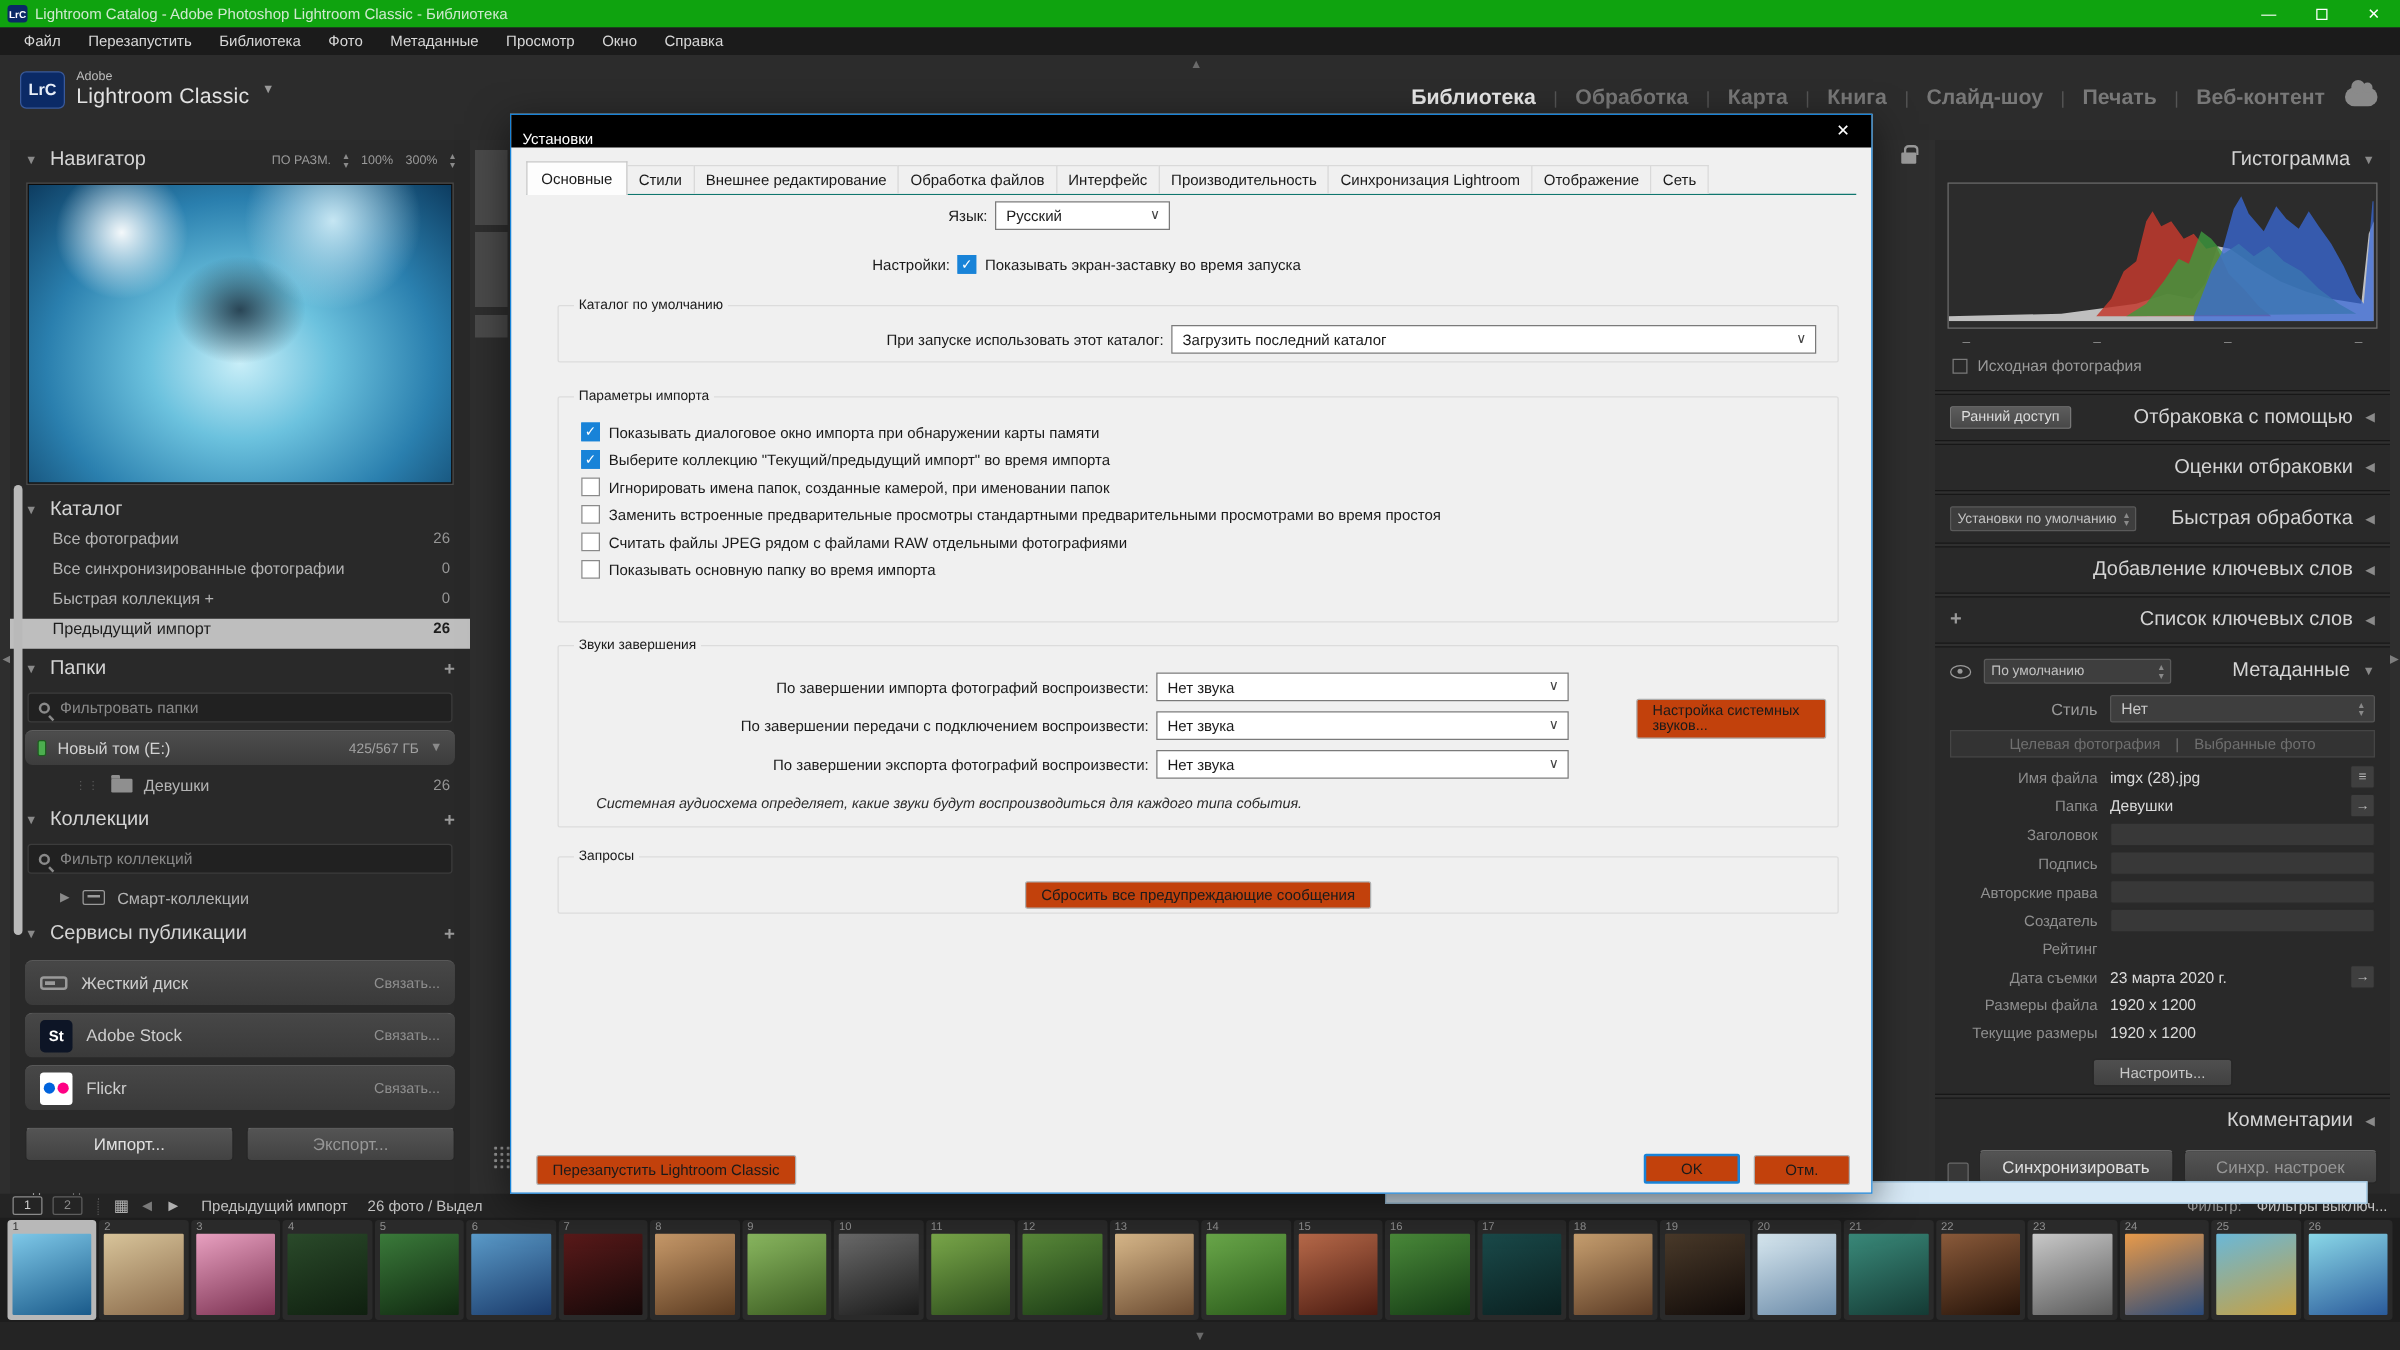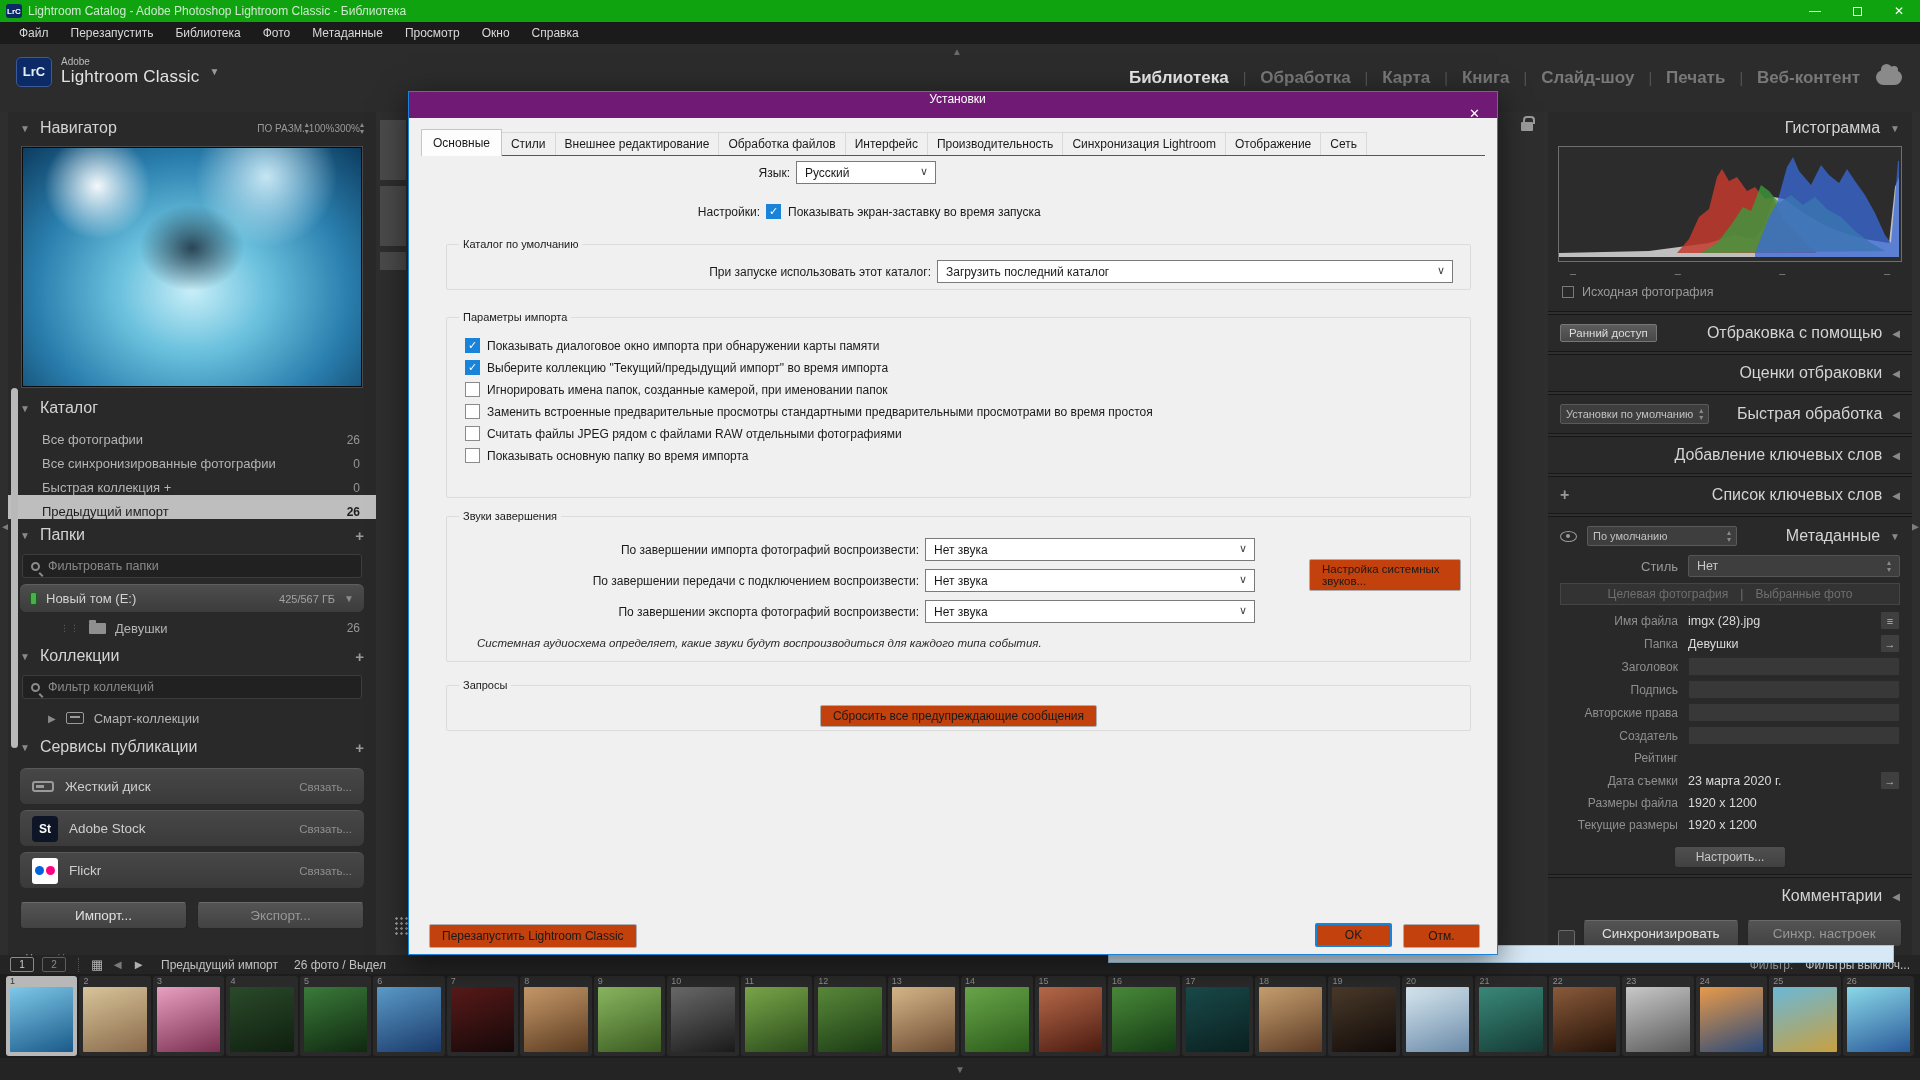--- a/index.html
+++ b/index.html
@@ -39,29 +39,29 @@
   
   .side-panel { position:absolute; top:112px; bottom:125px; background:#292929; overflow:hidden; }
   #left-panel { left:8px; width:368px; }
   #right-panel { right:8px; width:364px; }
   .panel-header { display:flex; align-items:center; padding:7px 12px 6px 12px; color:#d4d4d4; font-size:16px; }
   .tri { color:#8a8a8a; font-size:10px; }
   .panel-header .tri { margin-right:10px; }
   .plus-btn { margin-left:auto; color:#9a9a9a; font-size:15px; font-weight:bold; }
   .hr { height:4px; border-top:1px solid #171717; border-bottom:1px solid #171717; background:#2f2f2f; margin:2px 0; }
   
-  .nav-zoom { margin-left:auto; display:flex; align-items:center; font-size:10px; color:#9a9a9a; }
+  .nav-zoom { margin-left:auto; display:flex; align-items:center; gap:10px; font-size:10px; color:#9a9a9a; }
   .spin { color:#8a8a8a; font-size:8px; line-height:7px; display:inline-block; text-align:center; }
   .nav-preview { margin:4px 14px 10px 14px; height:240px; border:1px solid #0b0b0b; outline:1px solid #4a4a4a;
     background:
       radial-gradient(circle at 22% 16%, rgba(255,255,255,.95), rgba(255,255,255,0) 16%),
       radial-gradient(circle at 72% 12%, rgba(225,248,255,.85), rgba(255,255,255,0) 22%),
       radial-gradient(ellipse at 50% 42%, rgba(25,45,60,.85), rgba(25,45,60,0) 22%),
       radial-gradient(ellipse at 50% 60%, #c8eef8 0%, #6cc2de 30%, #2a7fae 65%, #0d3c60 100%); }
-  .cat-item { display:flex; align-items:flex-end; height:24px; padding:0 16px 0 34px; color:#b4b4b4; font-size:13px; }
+  .cat-item { display:flex; align-items:flex-start; height:24px; padding:0 16px 0 34px; color:#b4b4b4; font-size:13px; }
   .cat-item .count { margin-left:auto; color:#969696; font-size:12px; }
   .cat-item.selected { background:#bebebe; color:#1d1d1d; }
   .cat-item.selected .count { color:#1d1d1d; font-weight:bold; }
   .search-box { margin:4px 14px 6px 14px; height:24px; background:#212121; border:1px solid #3c3c3c; border-radius:3px;
     display:flex; align-items:center; padding:0 8px; color:#8a8a8a; font-size:12.5px; gap:8px; }
   .mag-icon { width:9px; height:9px; border:2px solid #8a8a8a; border-radius:50%; position:relative; flex:0 0 auto; }
   .mag-icon:after { content:""; position:absolute; left:7px; top:8px; width:2px; height:5px; background:#8a8a8a; transform:rotate(-45deg); }
   .volume-row { margin:4px 12px; height:28px; border-radius:6px; background:linear-gradient(#4d4d4d,#3c3c3c);
     border-top:1px solid #5e5e5e; display:flex; align-items:center; padding:0 10px; gap:9px; }
   .led { width:7px; height:13px; background:#4cae4f; border:1px solid #1d5e1f; border-radius:2px; }
@@ -150,21 +150,21 @@
   .thumb-cell { flex:1; border-radius:3px; position:relative; padding:11px 4px 4px 4px; background:#2a2a2a; }
   .thumb-cell.selected { background:#b8b8b8; }
   .thumb-num { position:absolute; left:4px; top:0px; font-size:9px; color:#8f8f8f; }
   .thumb-cell.selected .thumb-num { color:#333; }
   .thumb-img { width:100%; height:100%; border-radius:1px; }
   .fs-bottom { position:absolute; left:0; bottom:0; width:1920px; height:22px; background:#242424;
     display:flex; align-items:center; justify-content:center; color:#6a6a6a; font-size:10px; }
   
   .dialog { position:absolute; left:408px; top:91px; width:1090px; height:864px; background:#f0f0f0;
     border:1px solid #1883d8; box-shadow:0 8px 30px rgba(0,0,0,.55); z-index:50; font-size:12px; color:#1a1a1a; }
-  .dlg-title { height:26px; background:#701a75; color:#fff; display:flex; align-items:center; padding-left:9px; font-size:12px;flex-direction:column; }
+  .dlg-title { height:26px; background:#000000; color:#fff; display:flex; align-items:flex-end; padding-left:9px; font-size:12px; }
   .dlg-close { margin-left:auto; width:45px; height:100%; display:flex; align-items:center; justify-content:center;
     color:#fff; font-size:13px; }
   .dlg-tabs { display:flex; align-items:flex-end; margin:10px 12px 14px 12px; border-bottom:1px solid #0f766e; }
   .dlg-tab { padding:4px 9px; border:1px solid #d9d9d9; border-bottom:none; background:#f0f0f0; font-size:12px;
     margin-right:-1px; color:#1a1a1a; }
   .dlg-tab.active { background:#fdfdfd; padding:6px 11px; position:relative; top:1px; border-color:#c6c6c6; }
   .dlg-body { position:relative; height:calc(100% - 26px - 34px); }
   .form-row { display:flex; align-items:center; position:absolute; }
   .flabel { text-align:right; padding-right:6px; }
   .combo { background:#fff; border:1px solid #7a7a7a; height:23px; display:flex; align-items:center;

